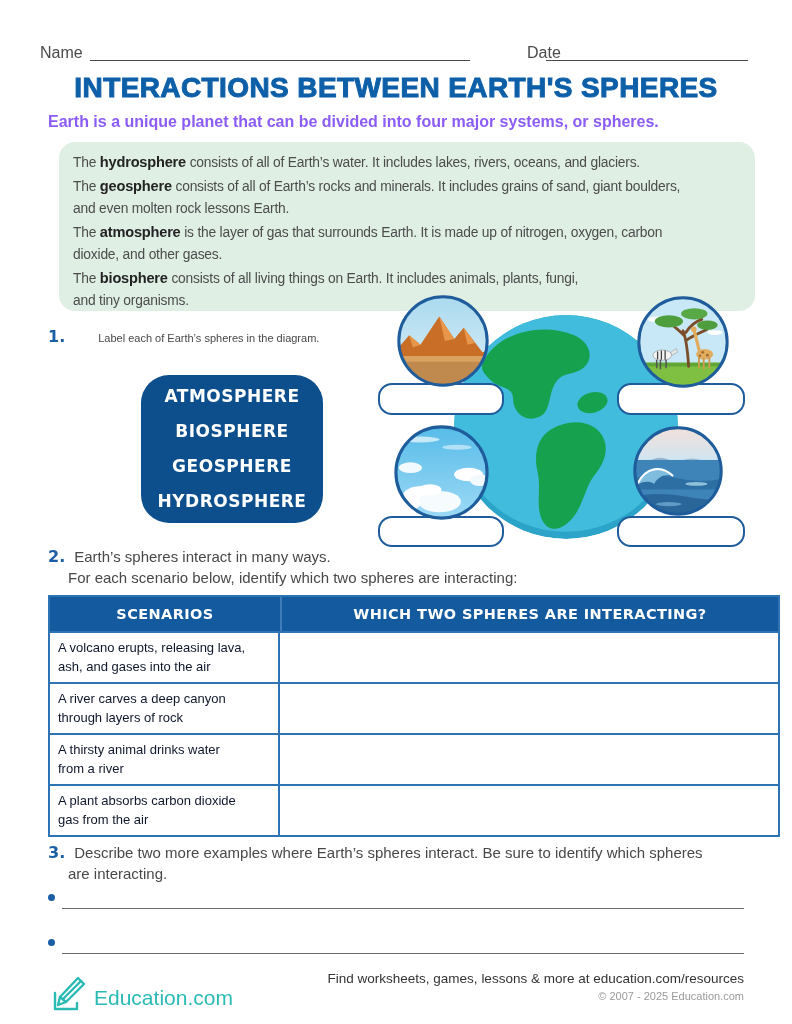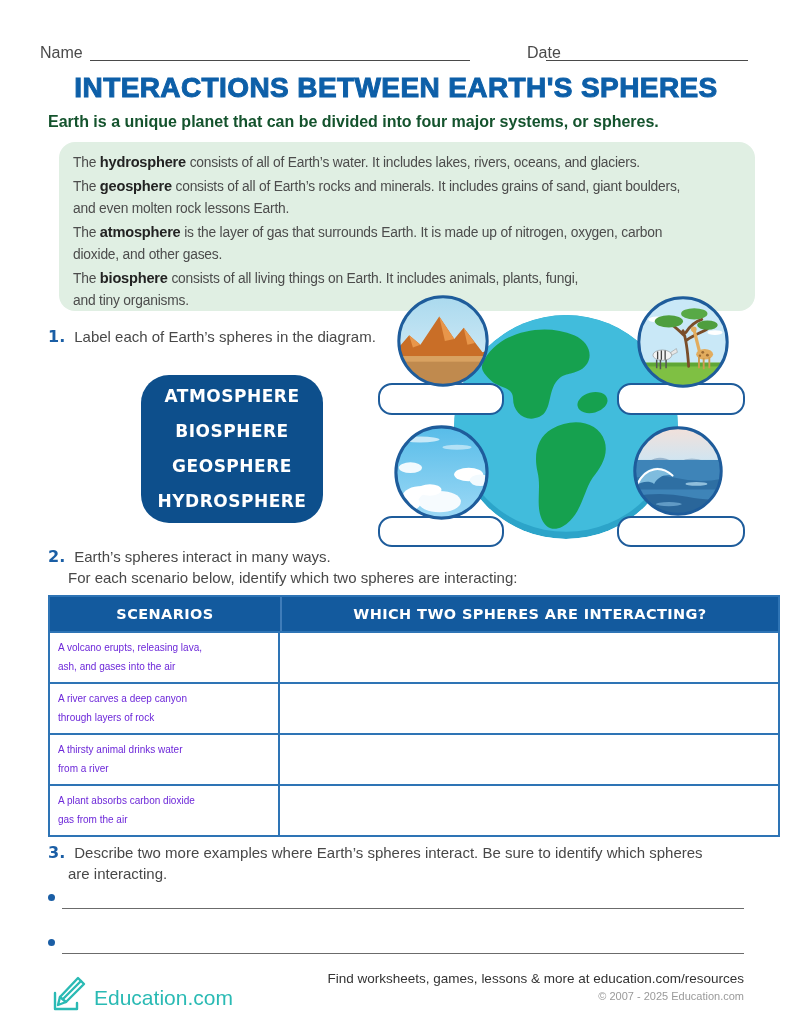--- a/index.html
+++ b/index.html
@@ -7,21 +7,21 @@
          font-family:"Liberation Sans",sans-serif;}
 
   
   .nd-label{position:absolute;font-size:16px;color:#4a4a4a;}
   .nd-line{position:absolute;border-bottom:1.6px solid #4a4a4a;height:0;}
 
   
   .title{position:absolute;top:72px;left:0;width:100%;text-align:center;
          font-family:"Liberation Sans",sans-serif;font-weight:bold;font-size:28px;
          letter-spacing:.4px;color:var(--title-blue);-webkit-text-stroke:1px var(--title-blue);}
-  .subtitle{position:absolute;top:113px;left:48px;font-weight:bold;font-size:16px;color:#14532d;white-space:nowrap;}
+  .subtitle{position:absolute;top:113px;left:48px;font-weight:bold;font-size:16px;color:#8b5cf6;white-space:nowrap;}
 
   
   .greenbox{position:absolute;top:142px;left:59px;width:696px;height:169px;box-sizing:border-box;
             background:var(--green-box);border-radius:16px;padding:9px 8px 0 14px;z-index:1;}
   .def{margin:0;font-size:13.8px;letter-spacing:-0.2px;line-height:22.5px;color:#4c4c4c;white-space:nowrap;}
   .def strong{color:#232323;font-size:14.6px;}
 
   
   .q-num{font-family:"DejaVu Sans",sans-serif;font-weight:bold;color:var(--accent-blue);font-size:16px;}
   .q-text{font-size:15px;color:#484848;white-space:nowrap;}
@@ -44,22 +44,22 @@
                 line-height:19px;letter-spacing:.3px;z-index:5;padding:0 4px;box-sizing:border-box;}
 
   
   .table{position:absolute;left:48px;top:595px;width:732px;border:2px solid var(--table-border);box-sizing:border-box;}
   .thead{display:grid;grid-template-columns:230px 1fr;background:var(--header-blue);height:34px;}
   .th{display:flex;align-items:center;justify-content:center;color:#fff;
       font-family:"DejaVu Sans",sans-serif;font-weight:bold;font-size:14.5px;letter-spacing:.4px;}
   .th + .th{border-left:2px solid #3f7cb9;}
   .trow{display:grid;grid-template-columns:230px 1fr;height:49px;border-top:2px solid var(--table-border);}
   .tcell{box-sizing:border-box;}
-  .tcell.scenario{border-right:2px solid var(--table-border);padding:6px 8px;font-size:10px;
-                  line-height:18.5px;color:#6d28d9;white-space:nowrap;}
+  .tcell.scenario{border-right:2px solid var(--table-border);padding:6px 8px;font-size:13px;
+                  line-height:18.5px;color:#0f172a;white-space:nowrap;}
 
   
   .bullet-dot{position:absolute;width:7px;height:7px;border-radius:50%;background:var(--accent-blue);}
   .answer-line{position:absolute;border-bottom:1.6px solid #6b6b6b;height:0;}
 
   
   .brand-text{position:absolute;left:94px;top:986px;font-size:21px;color:var(--teal);}
   .foot-right{position:absolute;right:48px;top:971px;text-align:right;}
   .foot-tagline{font-size:13.5px;color:#333;}
   .foot-copy{font-size:11px;color:#9a9a9a;margin-top:4px;}
@@ -79,21 +79,21 @@
 
   <div class="greenbox">
       <p class="def"><span>The </span><strong>hydrosphere</strong><span> consists of all of Earth’s water. It includes lakes, rivers, oceans, and glaciers.</span></p>
       <p class="def"><span>The </span><strong>geosphere</strong><span> consists of all of Earth’s rocks and minerals. It includes grains of sand, giant boulders,</span><br><span>and even molten rock lessons Earth.</span></p>
       <p class="def"><span>The </span><strong>atmosphere</strong><span> is the layer of gas that surrounds Earth. It is made up of nitrogen, oxygen, carbon</span><br><span>dioxide, and other gases.</span></p>
       <p class="def"><span>The </span><strong>biosphere</strong><span> consists of all living things on Earth. It includes animals, plants, fungi,</span><br><span>and tiny organisms.</span></p>
     </div>
 
   <div class="qrow" style="left:48px;top:327px;">
     <span class="q-num">1.</span>
-    <span class="q-text" style="font-size:15px;">Label each of Earth’s spheres in the diagram.</span>
+    <span class="q-text" style="font-size:11px;margin-left:24px;">Label each of Earth’s spheres in the diagram.</span>
   </div>
 
   <div class="wordbank">
       <div class="wb-word">ATMOSPHERE</div>
       <div class="wb-word">BIOSPHERE</div>
       <div class="wb-word">GEOSPHERE</div>
       <div class="wb-word">HYDROSPHERE</div>
     </div>
 
   <svg class="globe" width="224" height="224" viewBox="0 0 220 220">

